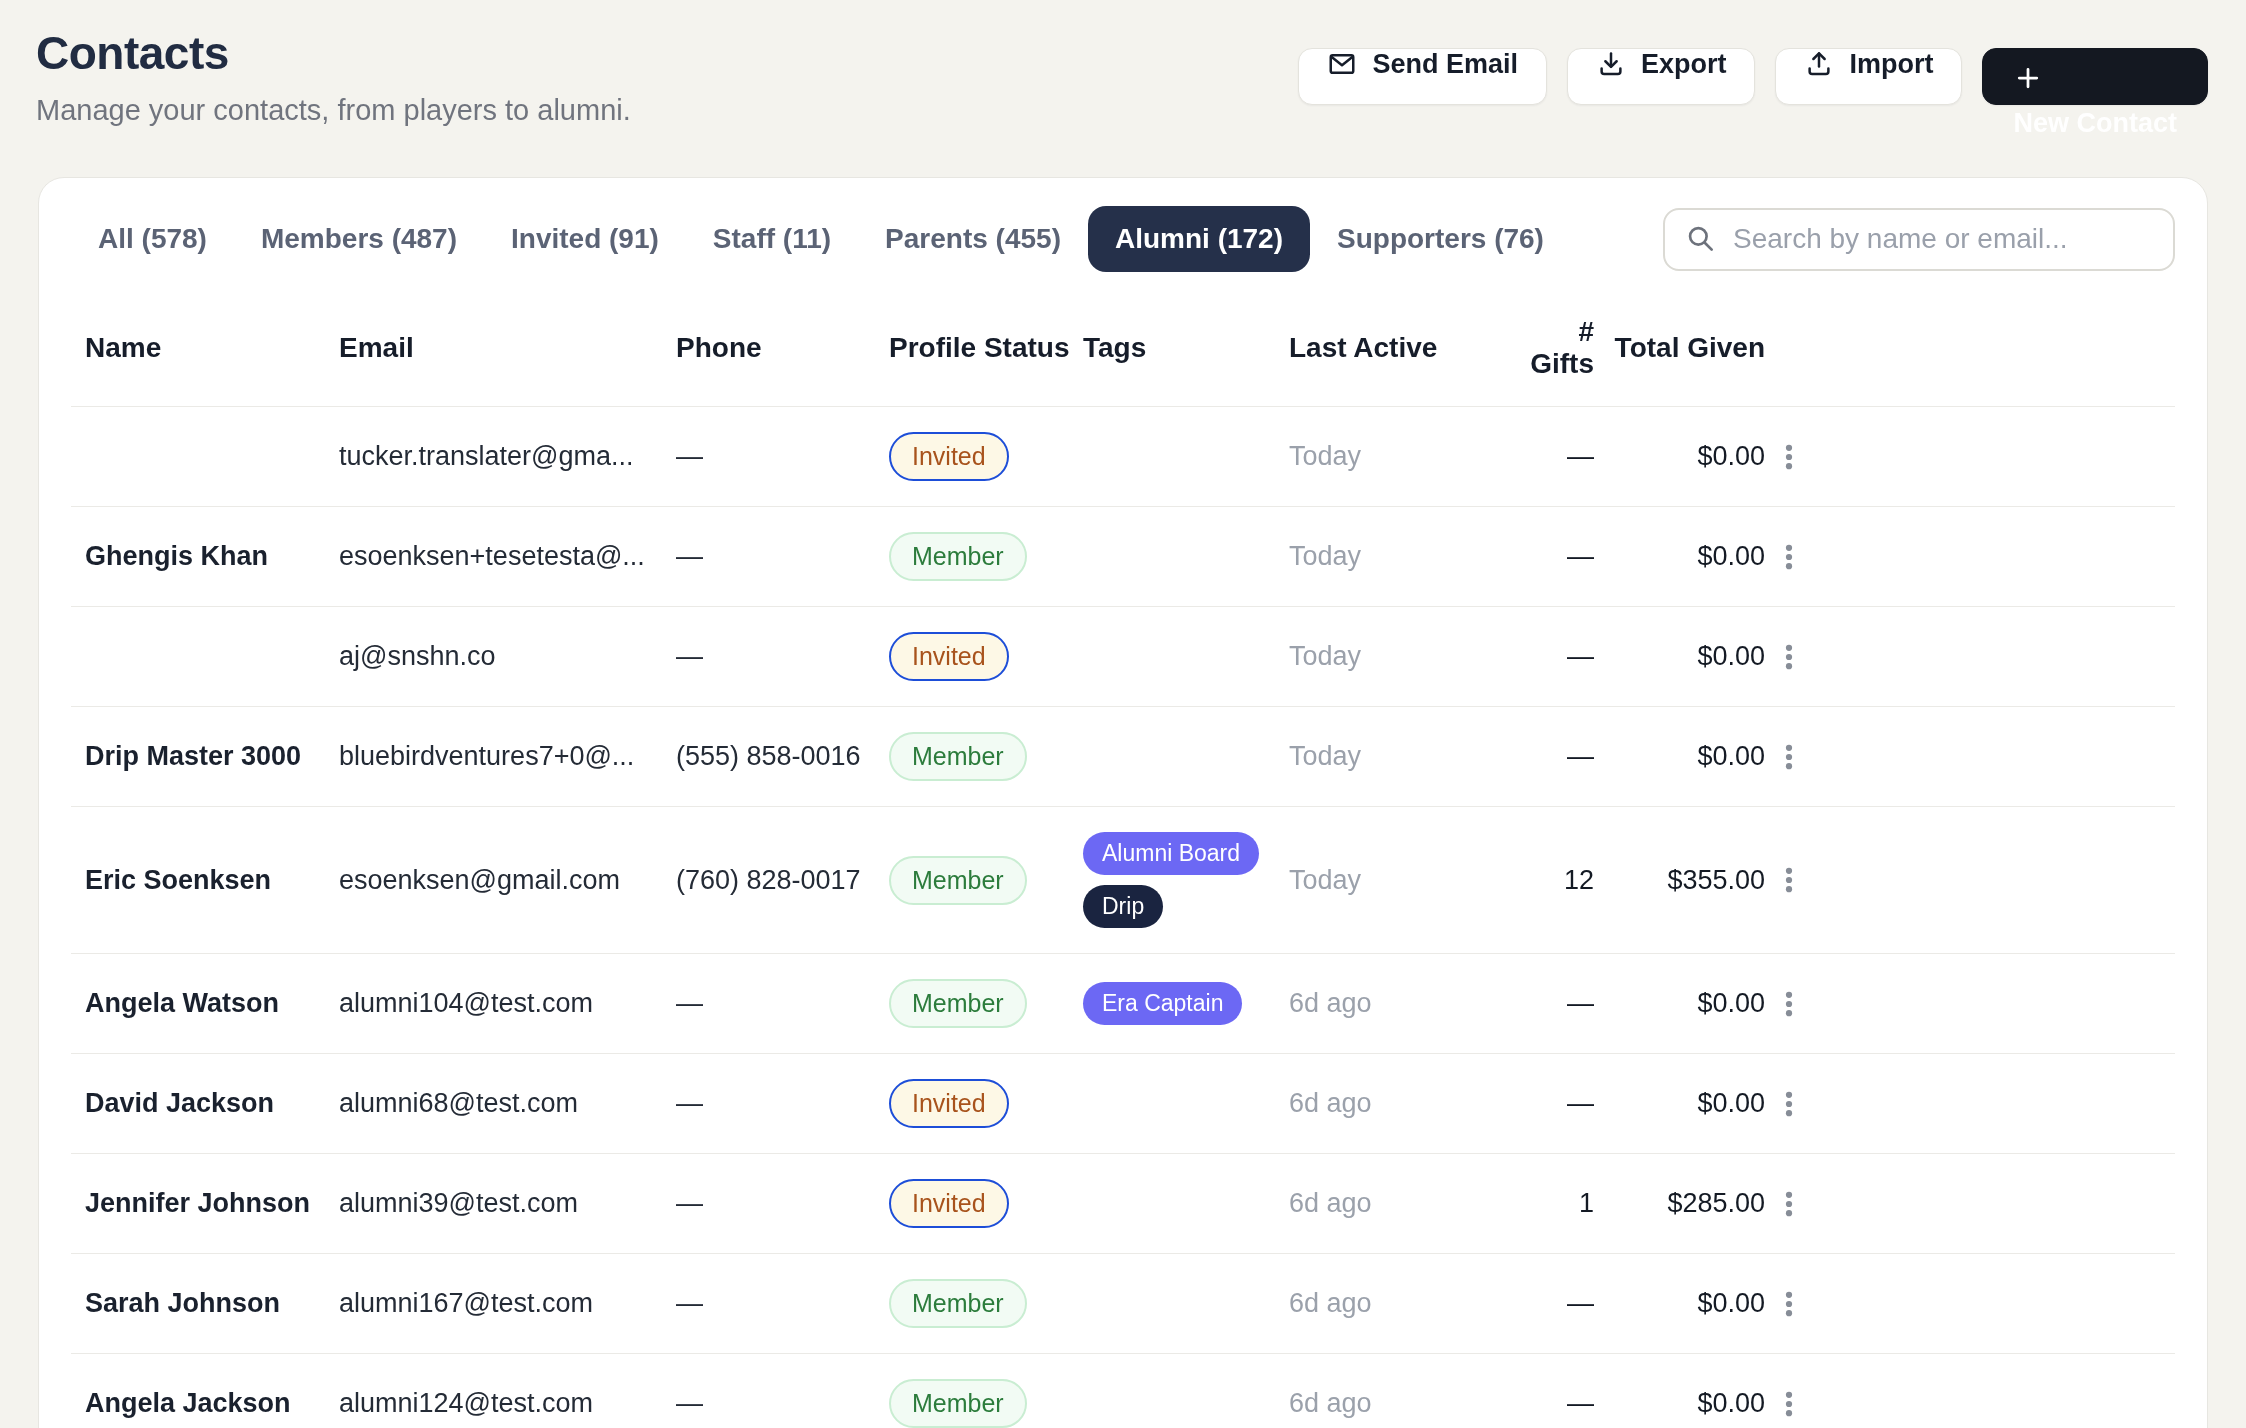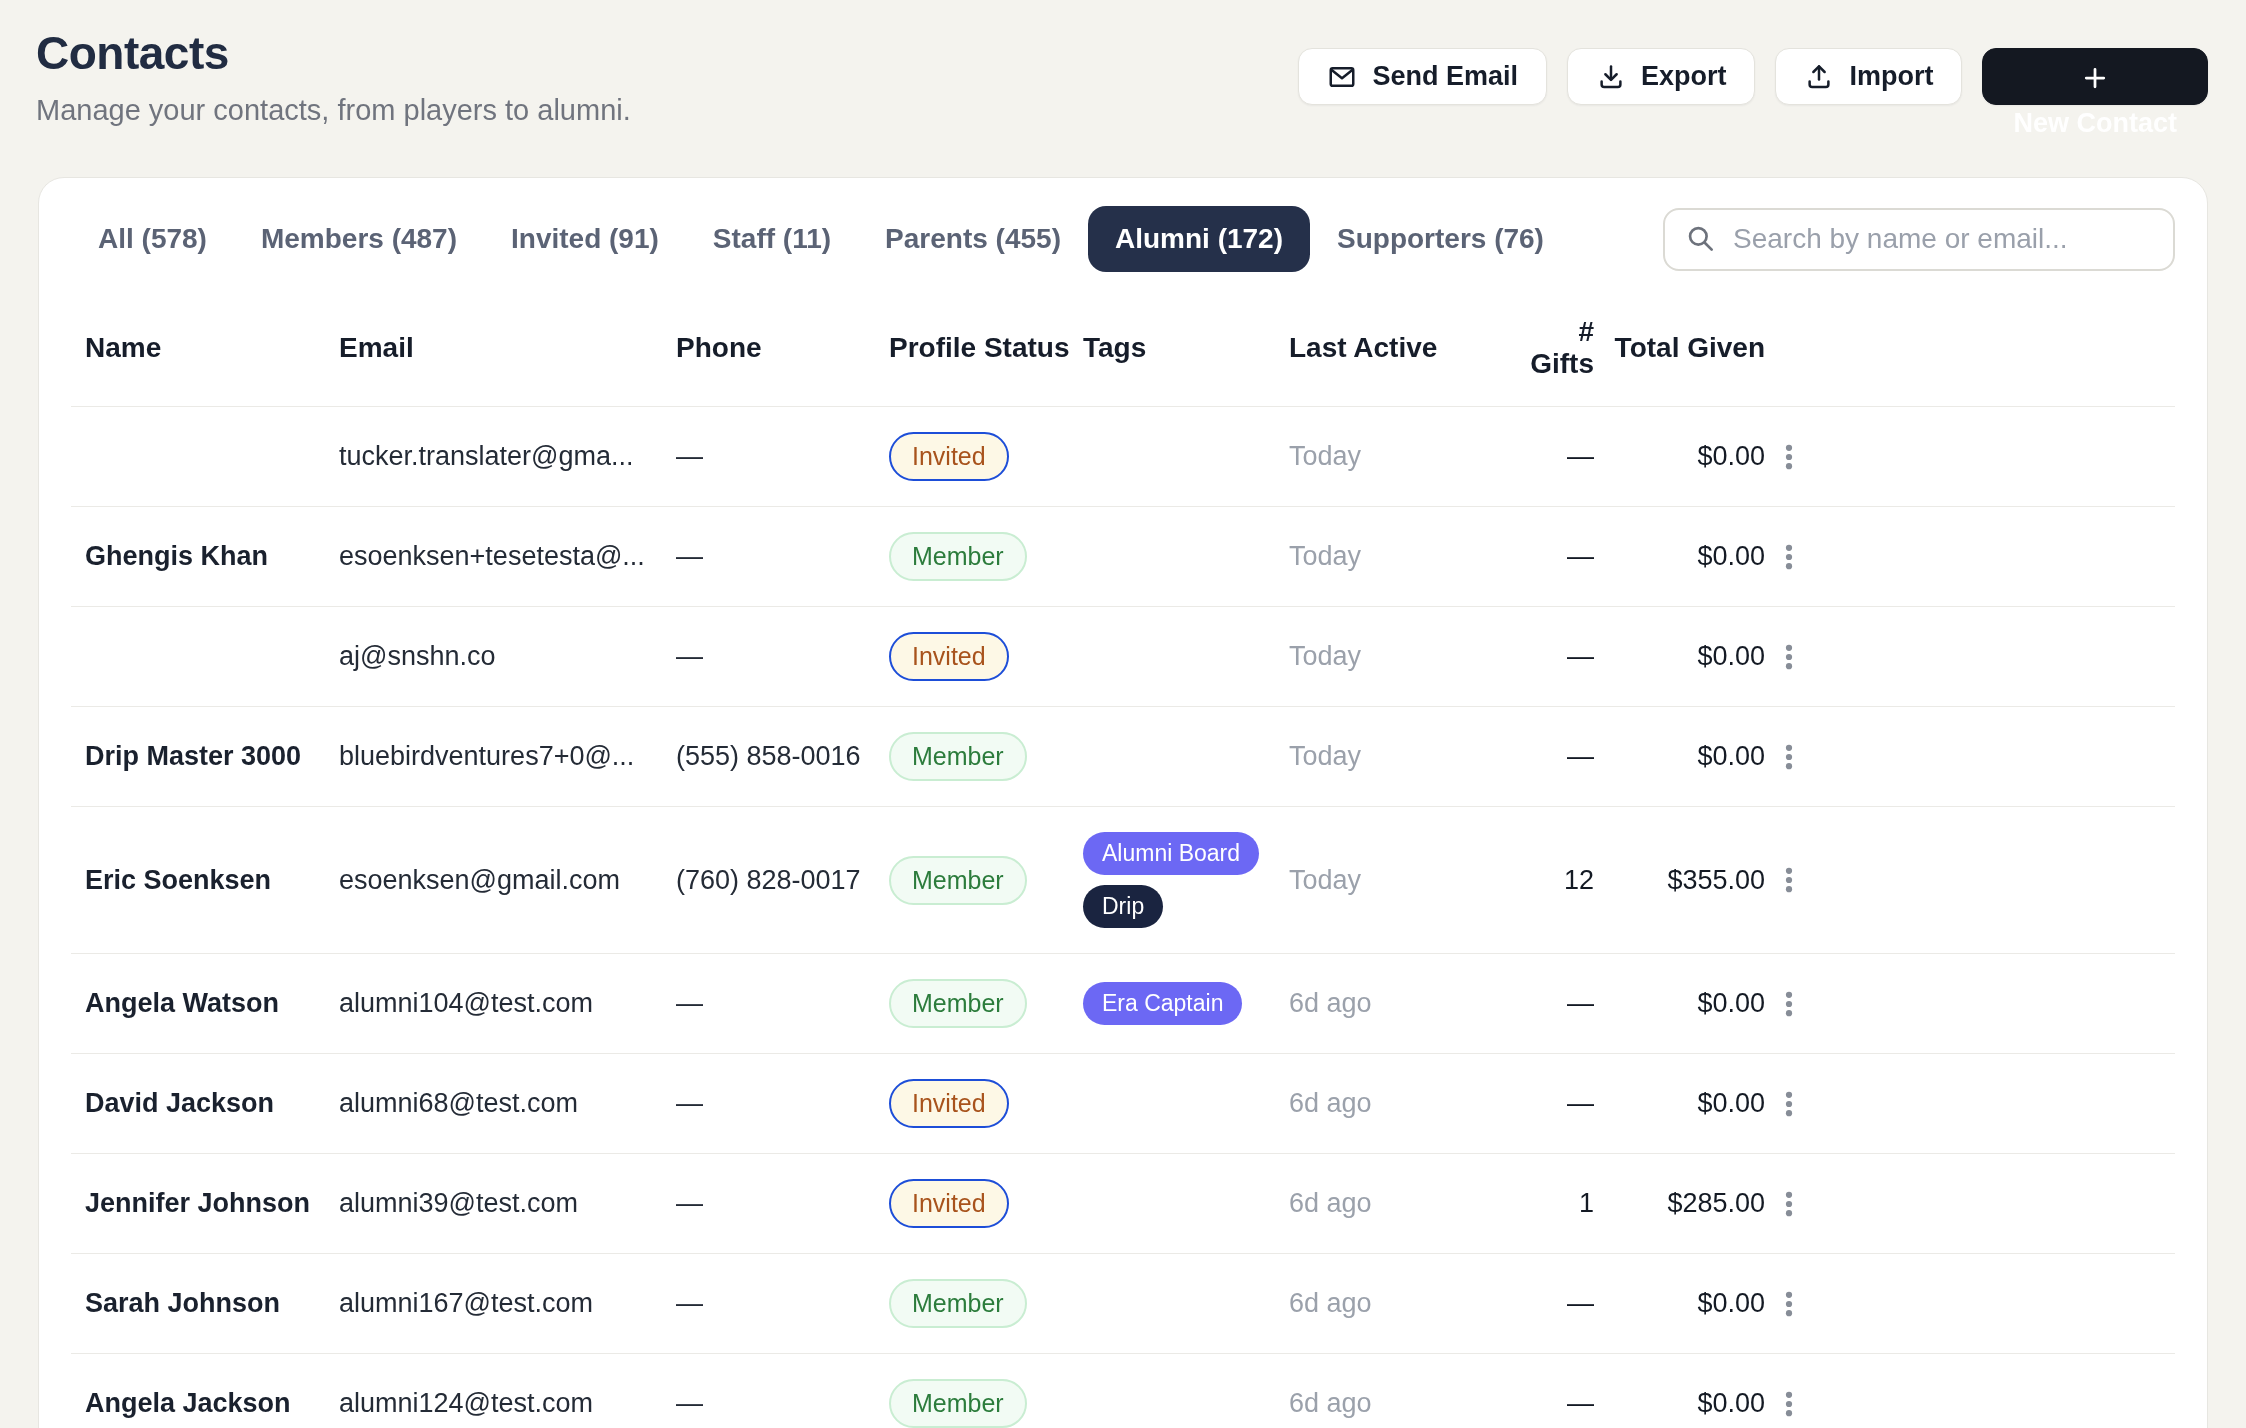--- a/index.html
+++ b/index.html
@@ -7,21 +7,21 @@
   body { font-family:"Liberation Sans","DejaVu Sans",sans-serif; color:#1c2430; }
   .viewport { position:relative; width:2246px; height:1428px; overflow:hidden; background:#f4f3ee; }
 
   
   .page-header { position:relative; padding:26px 40px 0 36px; }
   .page-title { font-size:46px; font-weight:700; color:#212c42; letter-spacing:-0.5px; }
   .page-subtitle { font-size:29px; color:#70747e; margin-top:14px; }
 
   .toolbar { position:absolute; top:48px; right:38px; display:flex; gap:20px; }
   .btn {
-    display:inline-flex; align-items:center; gap:15px; height:57px; padding:0 28px;
+    display:inline-flex; align-items:flex-start; gap:15px; height:57px; padding:0 28px;
     background:#ffffff; border:1px solid #e4e3dd; border-radius:14px;
     font-family:inherit; font-size:27px; font-weight:600; color:#161d2a;
     box-shadow:0 1px 2px rgba(20,24,33,.05); cursor:pointer; white-space:nowrap;
   }
   .btn svg { flex:0 0 auto; }
   .btn.primary { background:#141821; border-color:#141821; color:#ffffff; padding:14px 30px;flex-direction:column; }
 
   
   .card {
     margin:50px 38px 0; background:#ffffff; border:1px solid #e7e6e1;

